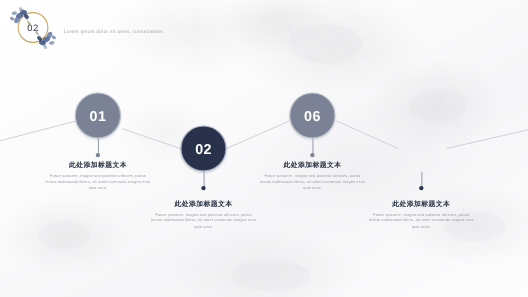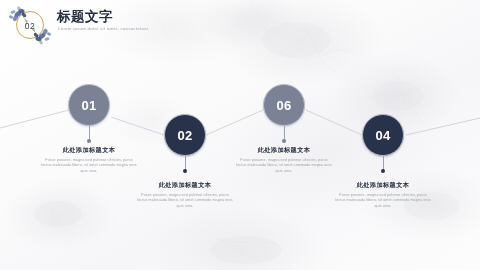--- a/index.html
+++ b/index.html
@@ -190,21 +190,20 @@
       <g fill="#d8c189" opacity="0.85">
         <circle cx="22" cy="34" r="0.7"></circle>
         <circle cx="26" cy="36" r="0.55"></circle>
         <circle cx="26" cy="8" r="0.6"></circle>
         <circle cx="22" cy="6" r="0.5"></circle>
       </g>
       <text x="24" y="24.6" text-anchor="middle" font-family="Liberation Sans, sans-serif" font-size="8.5" fill="#3b4250" letter-spacing="0.4">02</text>
     </svg>
   </div>
 
-  <div class="header-title">标题文字</div>
   <div class="header-sub">Lorem ipsum dolor sit amet, consectetuer</div>
 
   <div class="timeline">
 
     <svg class="lines" width="480" height="270" viewBox="0 0 480 270">
       <g stroke="#c9ccd4" stroke-width="0.8" fill="none">
         <line x1="0" y1="128" x2="69" y2="110"></line>
         <line x1="111" y1="117" x2="164" y2="135"></line>
         <line x1="206" y1="135" x2="263" y2="110"></line>
         <line x1="306" y1="110" x2="362" y2="135"></line>
@@ -235,23 +234,20 @@
     <div class="node slate" style="left:263px; top:84px; width:42px; height:42px;">
       <span>06</span>
     </div>
     <div class="stem" style="left:283.5px; top:126px; height:14px;"></div>
     <div class="stem-dot slate" style="left:282px; top:139px;"></div>
     <div class="block" style="left:235px; top:146px; width:98px;">
       <div class="btitle">此处添加标题文本</div>
       <div class="bbody">Fusce posuere, magna sed pulvinar ultricies, purus lectus malesuada libero, sit amet commodo magna eros quis urna.</div>
     </div>
 
-    <div class="node navy" style="left:362px; top:114px; width:42px; height:42px;">
-      <span>04</span>
-    </div>
     <div class="stem" style="left:382.5px; top:156px; height:14px;"></div>
     <div class="stem-dot navy" style="left:381px; top:169px;"></div>
     <div class="block" style="left:334px; top:181px; width:98px;">
       <div class="btitle">此处添加标题文本</div>
       <div class="bbody">Fusce posuere, magna sed pulvinar ultricies, purus lectus malesuada libero, sit amet commodo magna eros quis urna.</div>
     </div>
 
   </div>
 </div>
 

